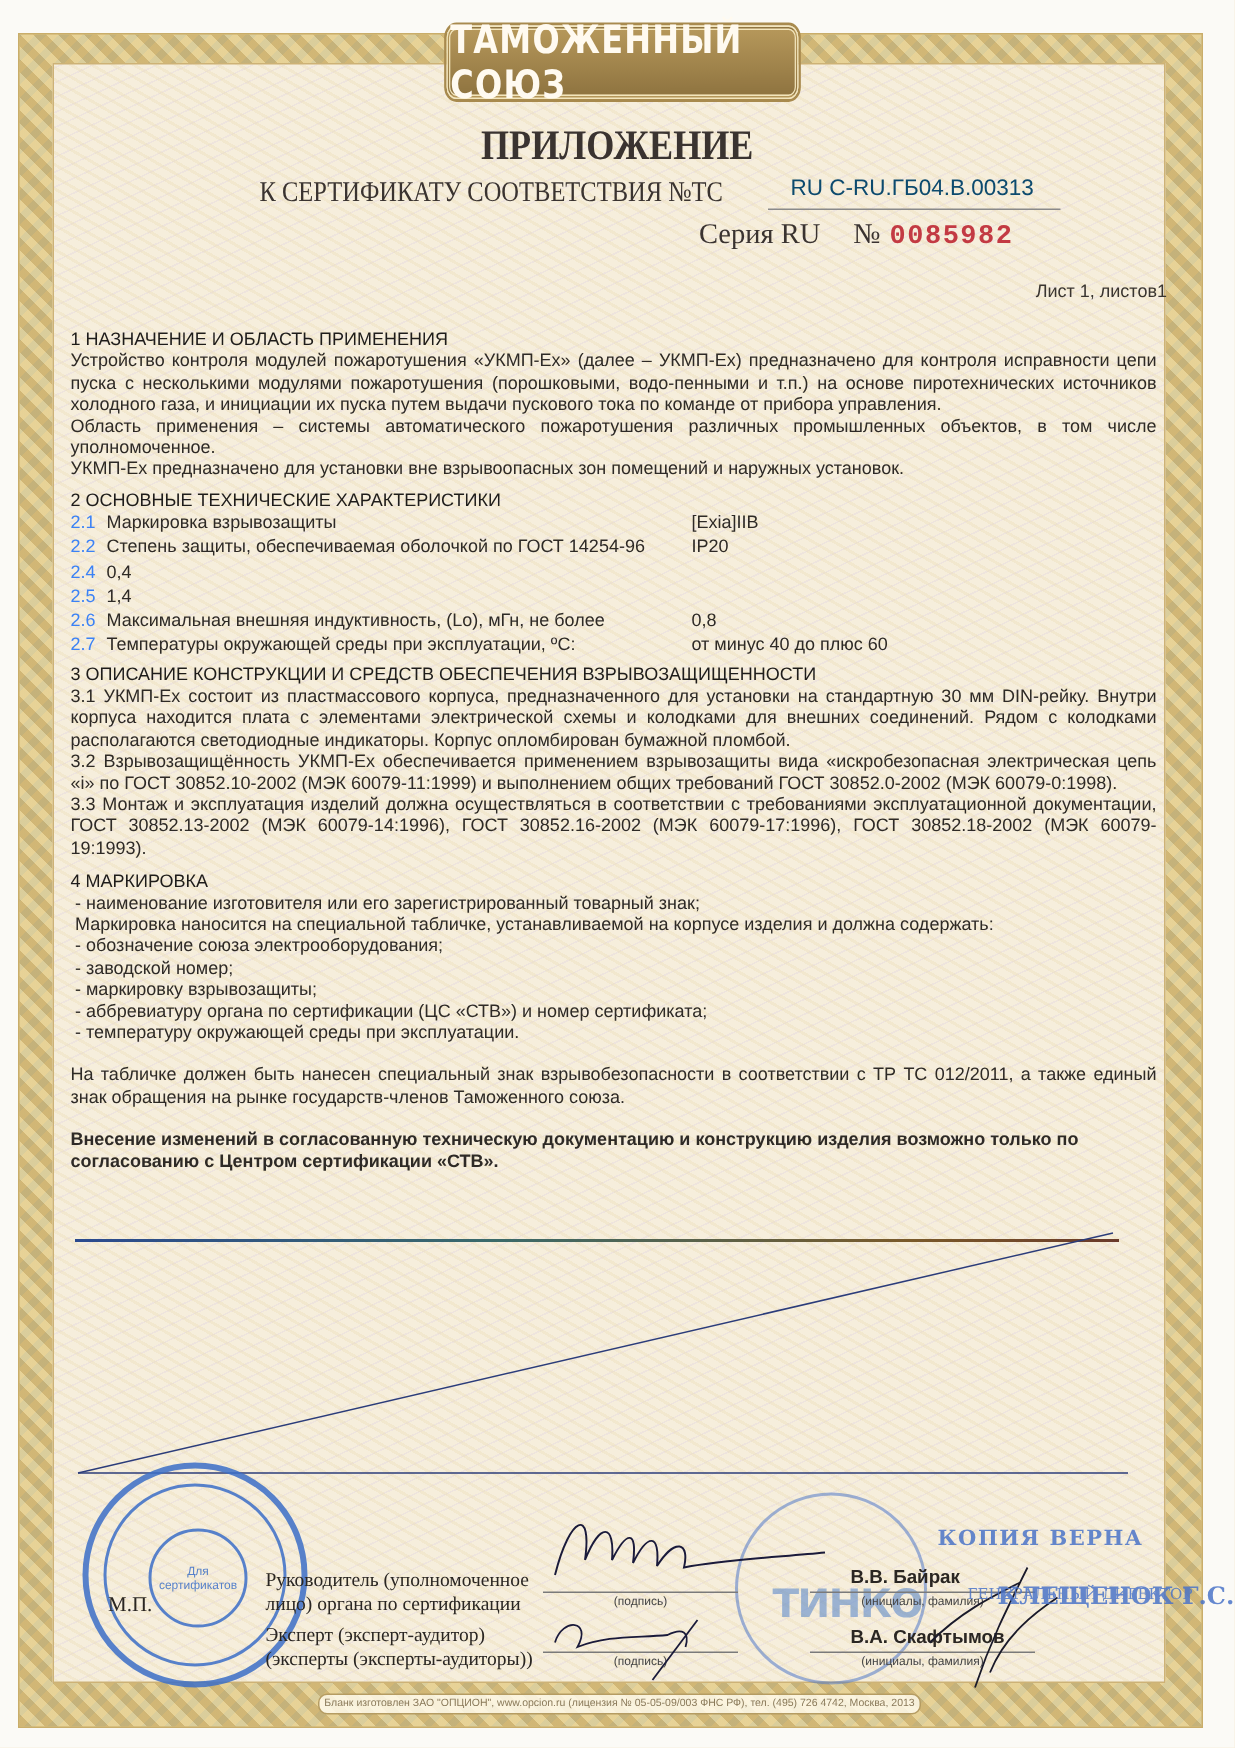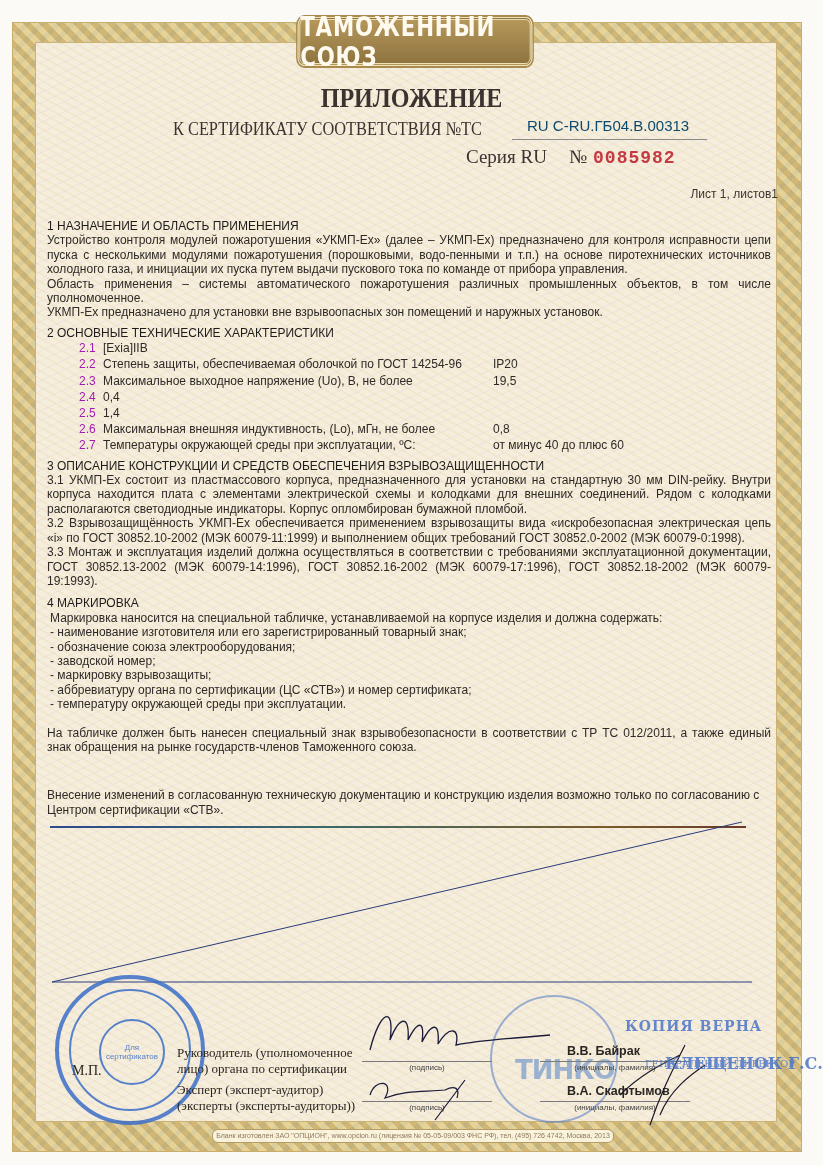--- a/index.html
+++ b/index.html
@@ -57,26 +57,26 @@
   .sheet {
     position: absolute; right: 45px; top: 187px; font-size: 12px; color: #3a3530;
   }
   .body {
     position: absolute; left: 47px; top: 219px; width: 724px;
     font-size: 12px; line-height: 14.4px; color: #2e2a26;
   }
   .h { font-weight: normal; color: #1e1c1a; text-transform: none; }
   .p { text-align: justify; }
   .spec { display: flex; }
-  .spec .num { width: 24px; color: #a21caf; margin-left: 32px; }
+  .spec .num { width: 24px; color: #3b82f6; }
   .spec .lbl { width: 390px; }
   .spec .val { flex: 1; }
   .spec-row { line-height: 16.2px; }
   .ind { padding-left: 3px; }
-  .bold { font-weight: normal; margin-top: 20px; }
+  .bold { font-weight: bold; }
   .divider {
     position: absolute; left: 50px; top: 826px; width: 696px; height: 2px;
     background: linear-gradient(90deg, #2b4a8f, #3a6a6a 40%, #7a5a2a 80%, #6a3a2a);
   }
   .diag {
     position: absolute; left: 52px; top: 822px; width: 710px; height: 160px; overflow: visible;
   }
   .stamp {
     position: absolute; left: 55px; top: 975px; width: 150px; height: 150px; border-radius: 50%;
     border: 4px solid #3c6fc8; box-sizing: border-box; opacity: 0.85;
@@ -138,31 +138,27 @@
   <div class="h">1 НАЗНАЧЕНИЕ И ОБЛАСТЬ ПРИМЕНЕНИЯ</div>
   <div class="p">Устройство контроля модулей пожаротушения «УКМП-Ех» (далее – УКМП-Ех) предназначено для контроля исправности цепи пуска с несколькими модулями пожаротушения (порошковыми, водо-пенными и т.п.) на основе пиротехнических источников холодного газа, и инициации их пуска путем выдачи пускового тока по команде от прибора управления.</div>
   <div class="p">Область применения – системы автоматического пожаротушения различных промышленных объектов, в том числе уполномоченное.</div>
   <div class="p">УКМП-Ех предназначено для установки вне взрывоопасных зон помещений и наружных установок.</div>
 
   <div style="height:6px"></div>
   <div class="h">2 ОСНОВНЫЕ ТЕХНИЧЕСКИЕ ХАРАКТЕРИСТИКИ</div>
   <div id="spec-table">
       <div class="spec spec-row">
         <span class="num">2.1</span>
+        <span class="lbl">Маркировка взрывозащиты</span>
         <span class="val">[Exia]IIB</span>
       </div>
       <div class="spec spec-row">
         <span class="num">2.2</span>
         <span class="lbl">Степень защиты, обеспечиваемая оболочкой по ГОСТ 14254-96</span>
         <span class="val">IP20</span>
-      </div>
-      <div class="spec spec-row">
-        <span class="num">2.3</span>
-        <span class="lbl">Максимальное выходное напряжение (Uo), В, не более</span>
-        <span class="val">19,5</span>
       </div>
       <div class="spec spec-row">
         <span class="num">2.4</span>
         <span class="val">0,4</span>
       </div>
       <div class="spec spec-row">
         <span class="num">2.5</span>
         <span class="val">1,4</span>
       </div>
       <div class="spec spec-row">
@@ -178,22 +174,22 @@
     </div>
 
   <div style="height:5px"></div>
   <div class="h">3 ОПИСАНИЕ КОНСТРУКЦИИ И СРЕДСТВ ОБЕСПЕЧЕНИЯ ВЗРЫВОЗАЩИЩЕННОСТИ</div>
   <div class="p">3.1 УКМП-Ех состоит из пластмассового корпуса, предназначенного для установки на стандартную 30 мм DIN-рейку. Внутри корпуса находится плата с элементами электрической схемы и колодками для внешних соединений. Рядом с колодками располагаются светодиодные индикаторы. Корпус опломбирован бумажной пломбой.</div>
   <div class="p">3.2 Взрывозащищённость УКМП-Ех обеспечивается применением взрывозащиты вида «искробезопасная электрическая цепь «i» по ГОСТ 30852.10-2002 (МЭК 60079-11:1999) и выполнением общих требований ГОСТ 30852.0-2002 (МЭК 60079-0:1998).</div>
   <div class="p">3.3 Монтаж и эксплуатация изделий должна осуществляться в соответствии с требованиями эксплуатационной документации, ГОСТ 30852.13-2002 (МЭК 60079-14:1996), ГОСТ 30852.16-2002 (МЭК 60079-17:1996), ГОСТ 30852.18-2002 (МЭК 60079-19:1993).</div>
 
   <div style="height:8px"></div>
   <div class="h">4 МАРКИРОВКА</div>
+  <div class="ind">- наименование изготовителя или его зарегистрированный товарный знак;</div>
   <div class="ind">Маркировка наносится на специальной табличке, устанавливаемой на корпусе изделия и должна содержать:</div>
-  <div class="ind">- наименование изготовителя или его зарегистрированный товарный знак;</div>
   <div class="ind">- обозначение союза электрооборудования;</div>
   <div class="ind">- заводской номер;</div>
   <div class="ind">- маркировку взрывозащиты;</div>
   <div class="ind">- аббревиатуру органа по сертификации (ЦС «СТВ») и номер сертификата;</div>
   <div class="ind">- температуру окружающей среды при эксплуатации.</div>
   <div style="height:14px"></div>
   <div class="p">На табличке должен быть нанесен специальный знак взрывобезопасности в соответствии с ТР ТС 012/2011, а также единый знак обращения на рынке государств-членов Таможенного союза.</div>
   <div style="height:14px"></div>
   <div class="bold">Внесение изменений в согласованную техническую документацию и конструкцию изделия возможно только по согласованию с Центром сертификации «СТВ».</div>
 </div>

